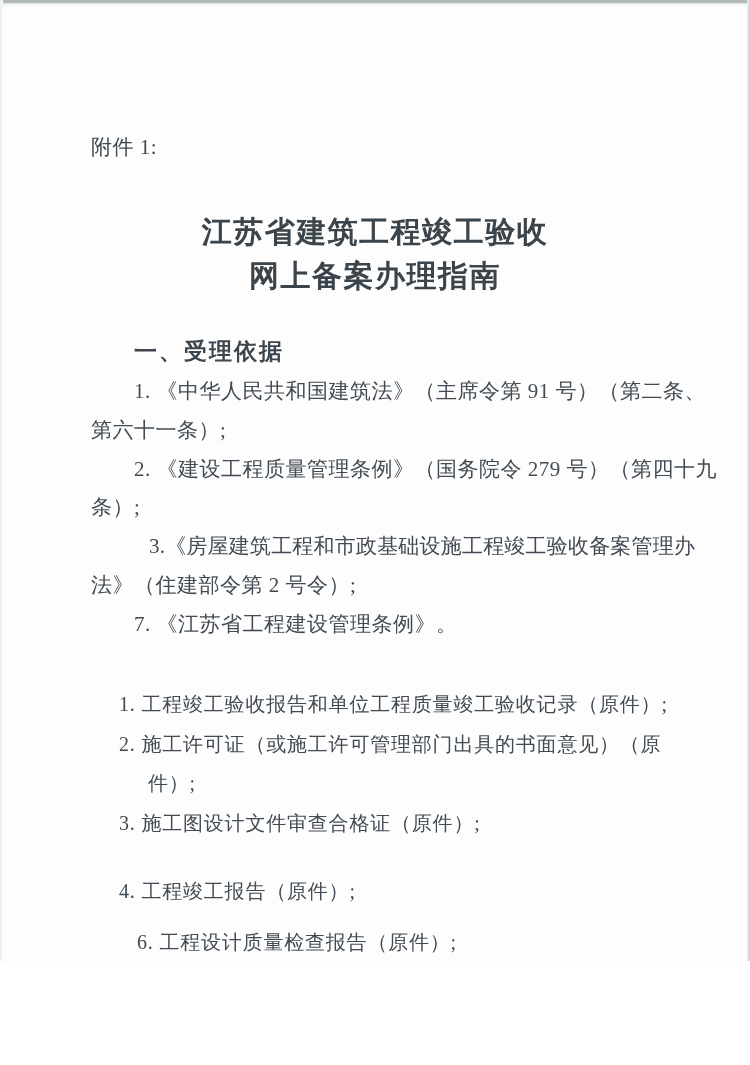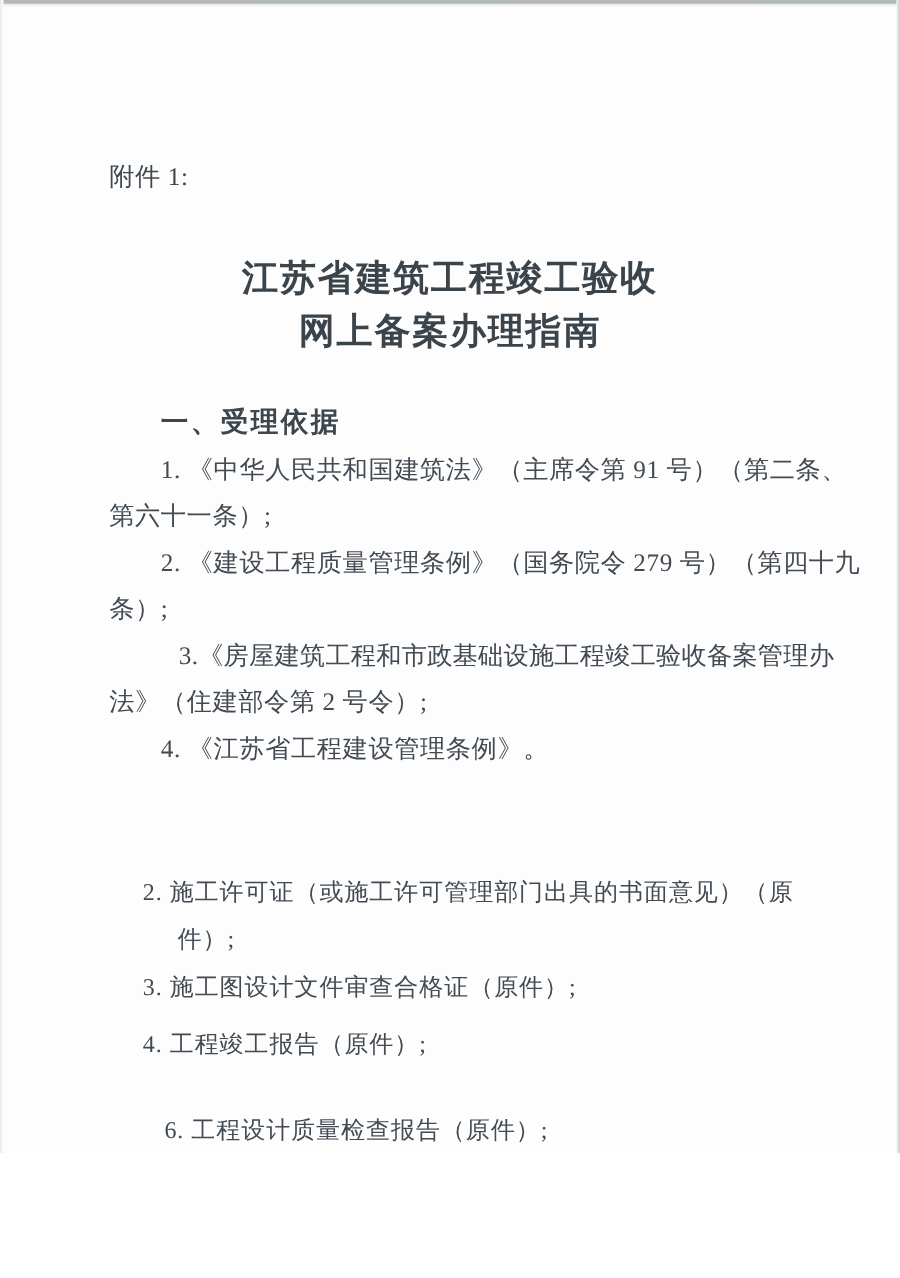--- a/index.html
+++ b/index.html
@@ -75,21 +75,21 @@
   .l-s1-1 { top: 418px; }
   .l-s1-2 { top: 457px; }
   .l-s1-3 { top: 495px; }
   .l-s1-4 { top: 534px; letter-spacing: 0.2px; left: 129px; margin-left: 20px; }
   .l-s1-5 { top: 573px; }
   .l-s1-6 { top: 612px; }
   .l-s2-0 { top: 693px; }
   .l-s2-1 { top: 733px; }
   .l-s2-2 { top: 772px; }
   .l-s2-3 { top: 812px; }
-  .l-s2-4 { top: 860px; font-family: Liberation Serif, serif; }
+  .l-s2-4 { top: 880px; font-family: Liberation Serif, serif; }
   .l-s2-5 { top: 891px; }
   .l-s2-6 { top: 931px; margin-left: 18px; }
   .page-number {
     position: absolute;
     left: 0; right: 0;
     top: 969px;
     text-align: center;
     font-size: 15px;
     letter-spacing: 0;
     color: #565d63;
@@ -112,23 +112,24 @@
   <div class="doc-title title-2">网上备案办理指南</div>
 
   <div class="line heading h1">一、受理依据</div>
 
   <div class="line indent l-s1-0">1. 《中华人民共和国建筑法》（主席令第 91 号）（第二条、</div>
   <div class="line flush l-s1-1">第六十一条）;</div>
   <div class="line indent l-s1-2">2. 《建设工程质量管理条例》（国务院令 279 号）（第四十九</div>
   <div class="line flush l-s1-3">条）;</div>
   <div class="line indent l-s1-4">3.《房屋建筑工程和市政基础设施工程竣工验收备案管理办</div>
   <div class="line flush l-s1-5">法》（住建部令第 2 号令）;</div>
-  <div class="line indent l-s1-6">4. 《江苏省工程建设管理条例》。</div>
+  <div class="line indent l-s1-6">7. 《江苏省工程建设管理条例》。</div>
 
 
+  <div class="line mat l-s2-0">1. 工程竣工验收报告和单位工程质量竣工验收记录（原件）;</div>
   <div class="line mat l-s2-1">2. 施工许可证（或施工许可管理部门出具的书面意见）（原</div>
   <div class="line mat-wrap l-s2-2">件）;</div>
   <div class="line mat l-s2-3">3. 施工图设计文件审查合格证（原件）;</div>
   <div class="line mat l-s2-4">4. 工程竣工报告（原件）;</div>
   <div class="line mat l-s2-6">6. 工程设计质量检查报告（原件）;</div>
 
   <div class="page-number">1</div>
 
 </div>
 

